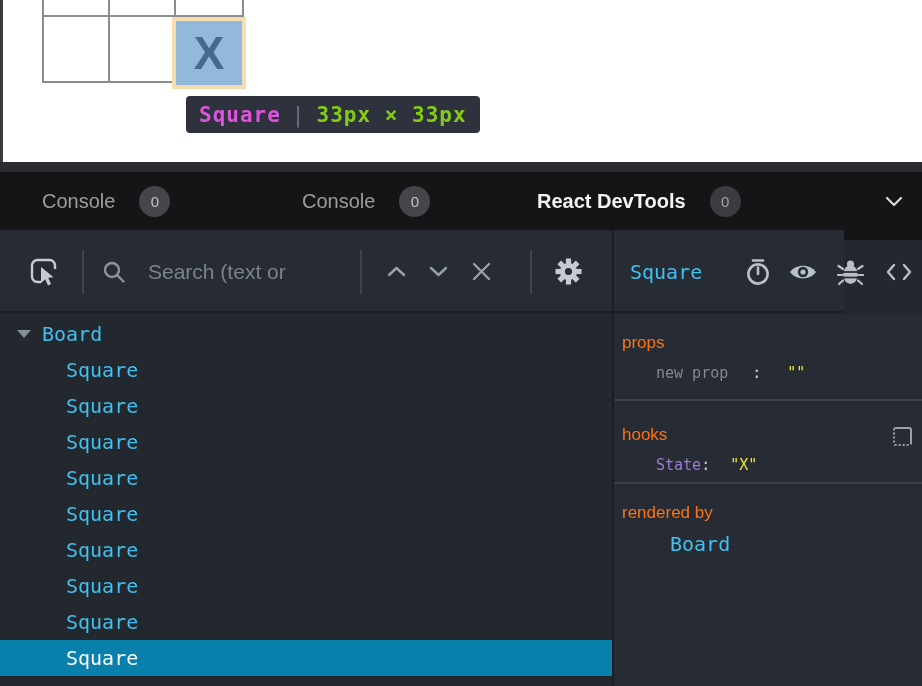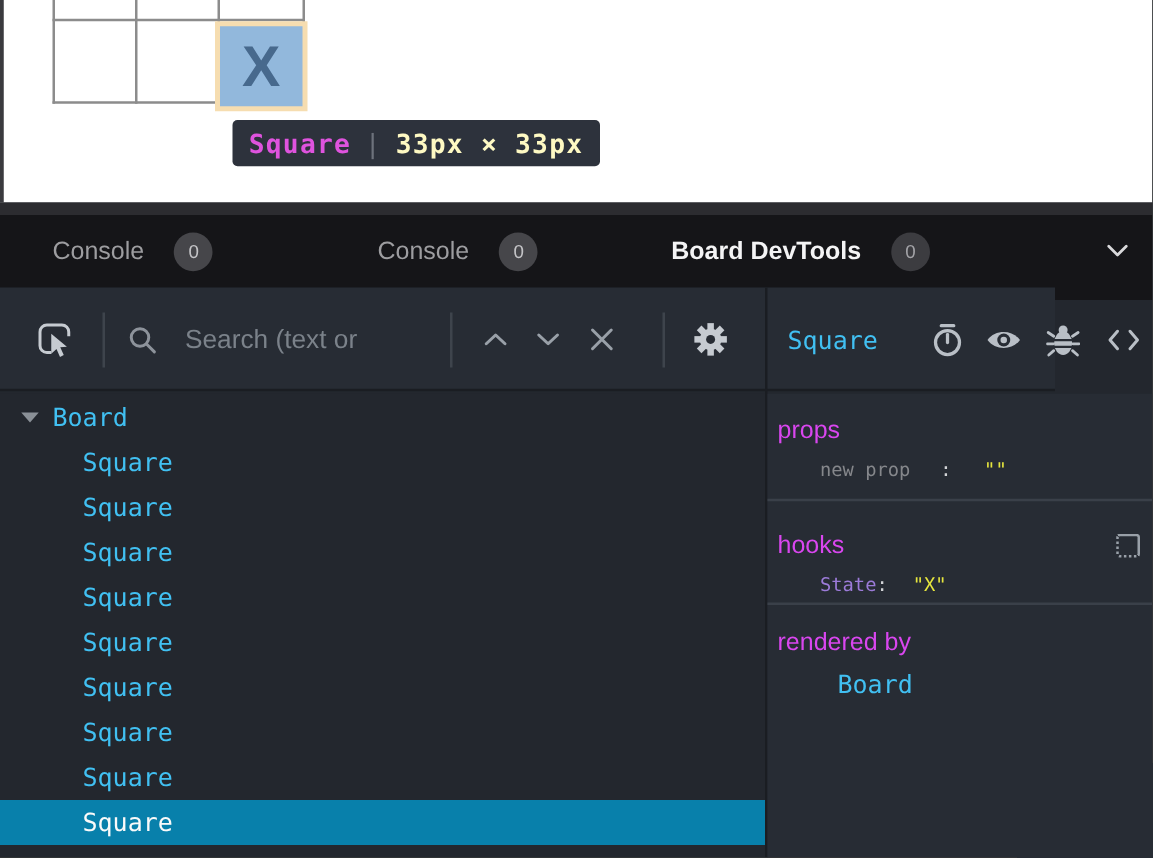--- a/index.html
+++ b/index.html
@@ -23,21 +23,21 @@
   .highlight-ring{position:absolute;left:172px;top:17px;width:74px;height:72px;
                   background:var(--highlight-ring);}
   .highlight-fill{position:absolute;left:4px;top:4px;width:66px;height:64px;
                   background:var(--highlight-fill);display:flex;align-items:center;justify-content:center;}
   .x-mark{font-weight:bold;font-size:46px;color:var(--x-mark);line-height:1;}
   .tooltip{position:absolute;left:186px;top:96px;height:37px;background:#2d323c;border-radius:4px;
            display:inline-flex;align-items:center;padding:0 13px;gap:11px;
            font-family:"DejaVu Sans Mono",monospace;font-size:21px;font-weight:bold;letter-spacing:1px;}
   .tt-name{color:var(--tooltip-magenta);}
   .tt-sep{color:#6d727c;font-weight:normal;}
-  .tt-dims{color:#fef9c3;}
+  .tt-dims{color:#84cc16;}
 
   
   .strip{position:absolute;top:162px;left:0;width:922px;height:10px;background:var(--bg-strip);}
   .tabbar{position:absolute;top:172px;left:0;width:922px;height:68px;background:var(--bg-tabbar);}
   .tab{position:absolute;top:0;height:58px;display:flex;align-items:center;gap:24px;cursor:default;}
   .tab-label{font-size:20px;color:#9d9da0;}
   .tab.active .tab-label{color:#f4f4f5;font-weight:bold;}
   .badge{width:31px;height:31px;border-radius:50%;background:#46464a;color:#c3c3c6;
          font-size:15px;display:flex;align-items:center;justify-content:center;}
   .tab.active .badge{background:#3c3c40;color:#a2a2a6;}
@@ -63,21 +63,21 @@
   .tree-row.selected{background:var(--selected-row);color:#fafafa;}
   .twisty{width:0;height:0;border-left:7px solid transparent;border-right:7px solid transparent;
           border-top:8px solid #8a9097;}
 
   
   .details{position:absolute;top:315px;left:614px;width:308px;height:371px;background:var(--bg-panel);}
   .sec{position:relative;padding-left:8px;border-bottom:2px solid var(--soft-divider);}
   .sec.props{height:86px;padding-top:18px;}
   .sec.hooks{height:83px;padding-top:24px;}
   .sec.rendered{height:181px;padding-top:19px;border-bottom:none;}
-  .sec-title{font-size:20px;color:#d946ef;}
+  .sec-title{font-size:17px;color:#f97316;}
   .kv{margin-left:34px;margin-top:11px;font-family:"DejaVu Sans Mono",monospace;font-size:15px;
       display:flex;align-items:baseline;}
   .k-gray{color:#85878b;}
   .k-purple{color:var(--hook-purple);}
   .colon{color:#d2d4d7;}
   .colon.spaced{margin-left:24px;}
   .val{color:var(--string-yellow);}
   .val.spaced{margin-left:26px;}
   .val.tight{margin-left:20px;}
   .hooks-icon{position:absolute;right:10px;top:26px;width:19px;height:19px;border-radius:3px;
@@ -118,21 +118,21 @@
   <div class="tabbar">
     <div class="tab" style="left:42px">
       <span class="tab-label">Console</span>
       <span class="badge">0</span>
     </div>
     <div class="tab" style="left:302px">
       <span class="tab-label">Console</span>
       <span class="badge">0</span>
     </div>
     <div class="tab active" style="left:537px">
-      <span class="tab-label">Board DevTools</span>
+      <span class="tab-label">React DevTools</span>
       <span class="badge">0</span>
     </div>
     <span class="drawer-chev">
       <svg width="20" height="13" viewBox="0 0 20 13">
           <polyline points="3,3 10,10 17,3" fill="none" stroke="#d9d9db" stroke-width="2.2" stroke-linecap="round" stroke-linejoin="round"></polyline>
         </svg>
     </span>
   </div>
 
   <div class="dt-toolbar">

